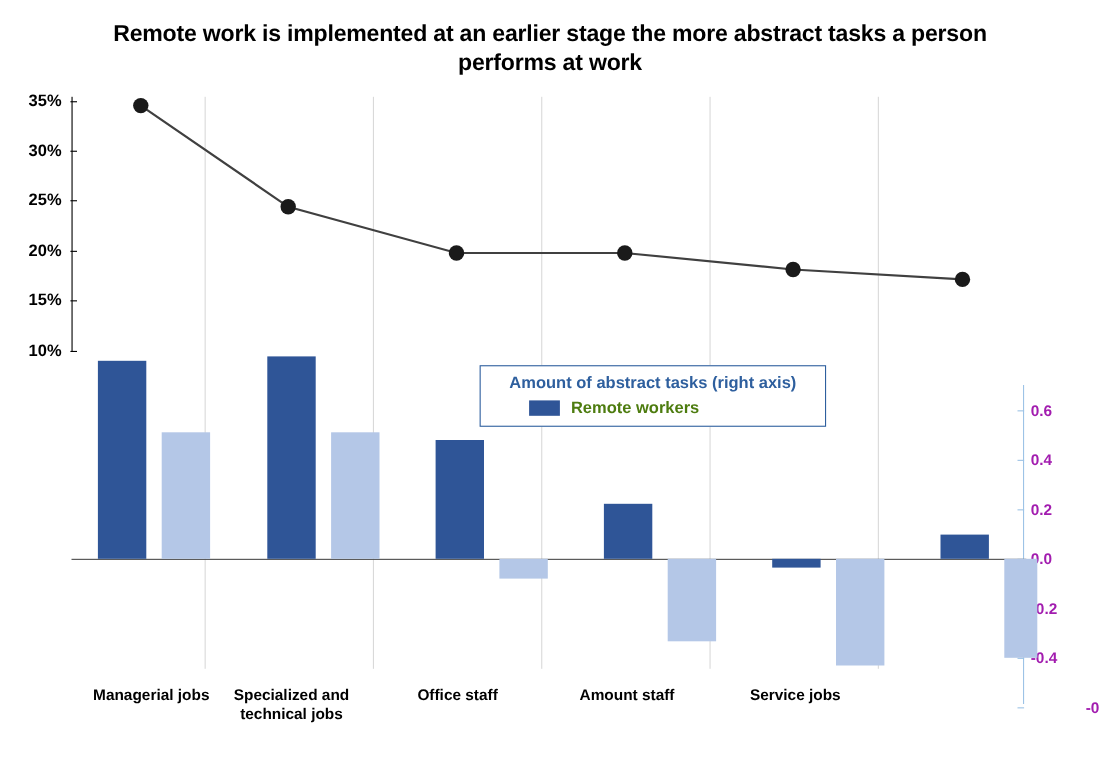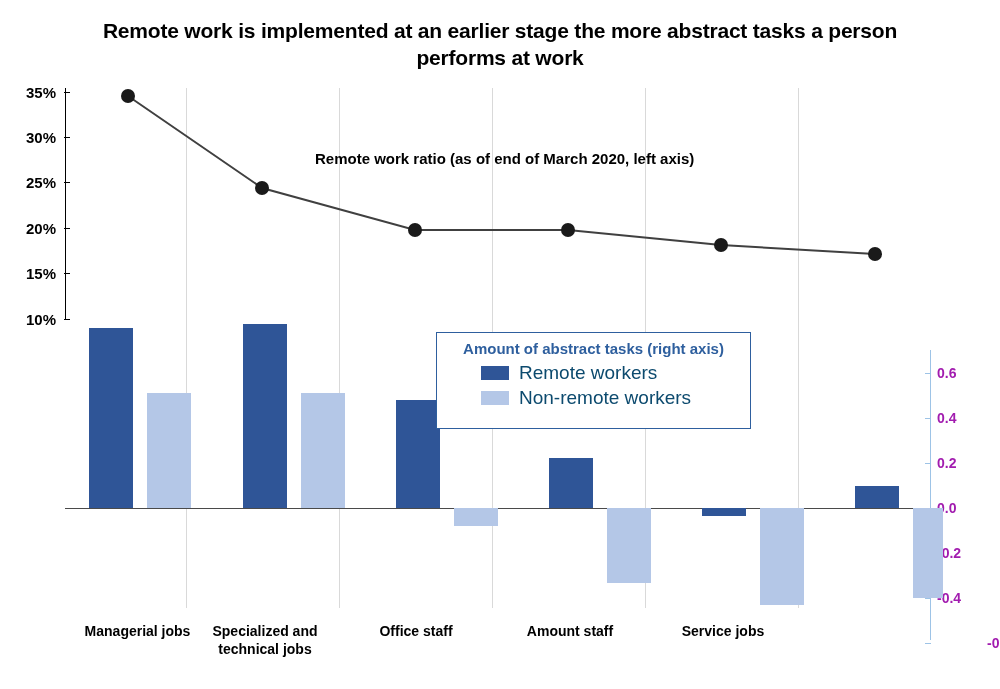--- a/index.html
+++ b/index.html
@@ -103,44 +103,44 @@
     text-align: center;
     font-size: 14px;
     font-weight: bold;
     color: #000000;
     line-height: 1.25;
   }
   .legend-box {
     position: absolute;
     border: 1px solid #2e5f9e;
     background: #ffffff;
-    padding: 7px 12px 16px 12px;
+    padding: 7px 12px 5px 12px;
     box-sizing: border-box;
   }
   .legend-title {
     font-size: 15px;
     font-weight: bold;
     color: #2e5f9e;
     margin-bottom: 5px;
     text-align: center;
   }
   .legend-row {
     display: flex;
     align-items: center;
     margin: 3px 0 3px 32px;
   }
   .legend-swatch {
     width: 28px;
     height: 14px;
     margin-right: 10px;
   }
   .legend-label {
-    font-size: 19px;
-    font-weight: normal;
-    color: #0c4a6e;
+    font-size: 15px;
+    font-weight: bold;
+    color: #4d7c0f;
   }
   .line-annotation {
     position: absolute;
     font-size: 15px;
     font-weight: bold;
     color: #000000;
     white-space: nowrap;
   }
   svg.overlay {
     position: absolute;
@@ -221,32 +221,27 @@
     <svg class="overlay">
       <polyline points="63,8 197,100 350,142 503,142 656,157 810,166" fill="none" stroke="#404040" stroke-width="2"></polyline>
       <circle cx="63" cy="8" r="7" fill="#1a1a1a"></circle>
       <circle cx="197" cy="100" r="7" fill="#1a1a1a"></circle>
       <circle cx="350" cy="142" r="7" fill="#1a1a1a"></circle>
       <circle cx="503" cy="142" r="7" fill="#1a1a1a"></circle>
       <circle cx="656" cy="157" r="7" fill="#1a1a1a"></circle>
       <circle cx="810" cy="166" r="7" fill="#1a1a1a"></circle>
     </svg>
 
-    <div class="line-annotation" style="left:250px; top:62px;">Remote work ratio (as of end of March 2020, left axis)</div>
 
     <div class="legend-box" style="left:371px; top:244px; width:315px;">
       <div class="legend-title">Amount of abstract tasks (right axis)</div>
       <div class="legend-row">
         <span class="legend-swatch" style="background:#2f5597;"></span>
         <span class="legend-label">Remote workers</span>
       </div>
-      <div class="legend-row">
-        <span class="legend-swatch" style="background:#b4c7e7;"></span>
-        <span class="legend-label">Non-remote workers</span>
-      </div>
     </div>
 
     <div class="cat-label" style="left:5px; top:535px; width:135px;">Managerial jobs</div>
     <div class="cat-label" style="left:130px; top:535px; width:140px;">Specialized and technical jobs</div>
     <div class="cat-label" style="left:286px; top:535px; width:130px;">Office staff</div>
     <div class="cat-label" style="left:440px; top:535px; width:130px;">Amount staff</div>
     <div class="cat-label" style="left:593px; top:535px; width:130px;">Service jobs</div>
 
   </div>
 </div>

